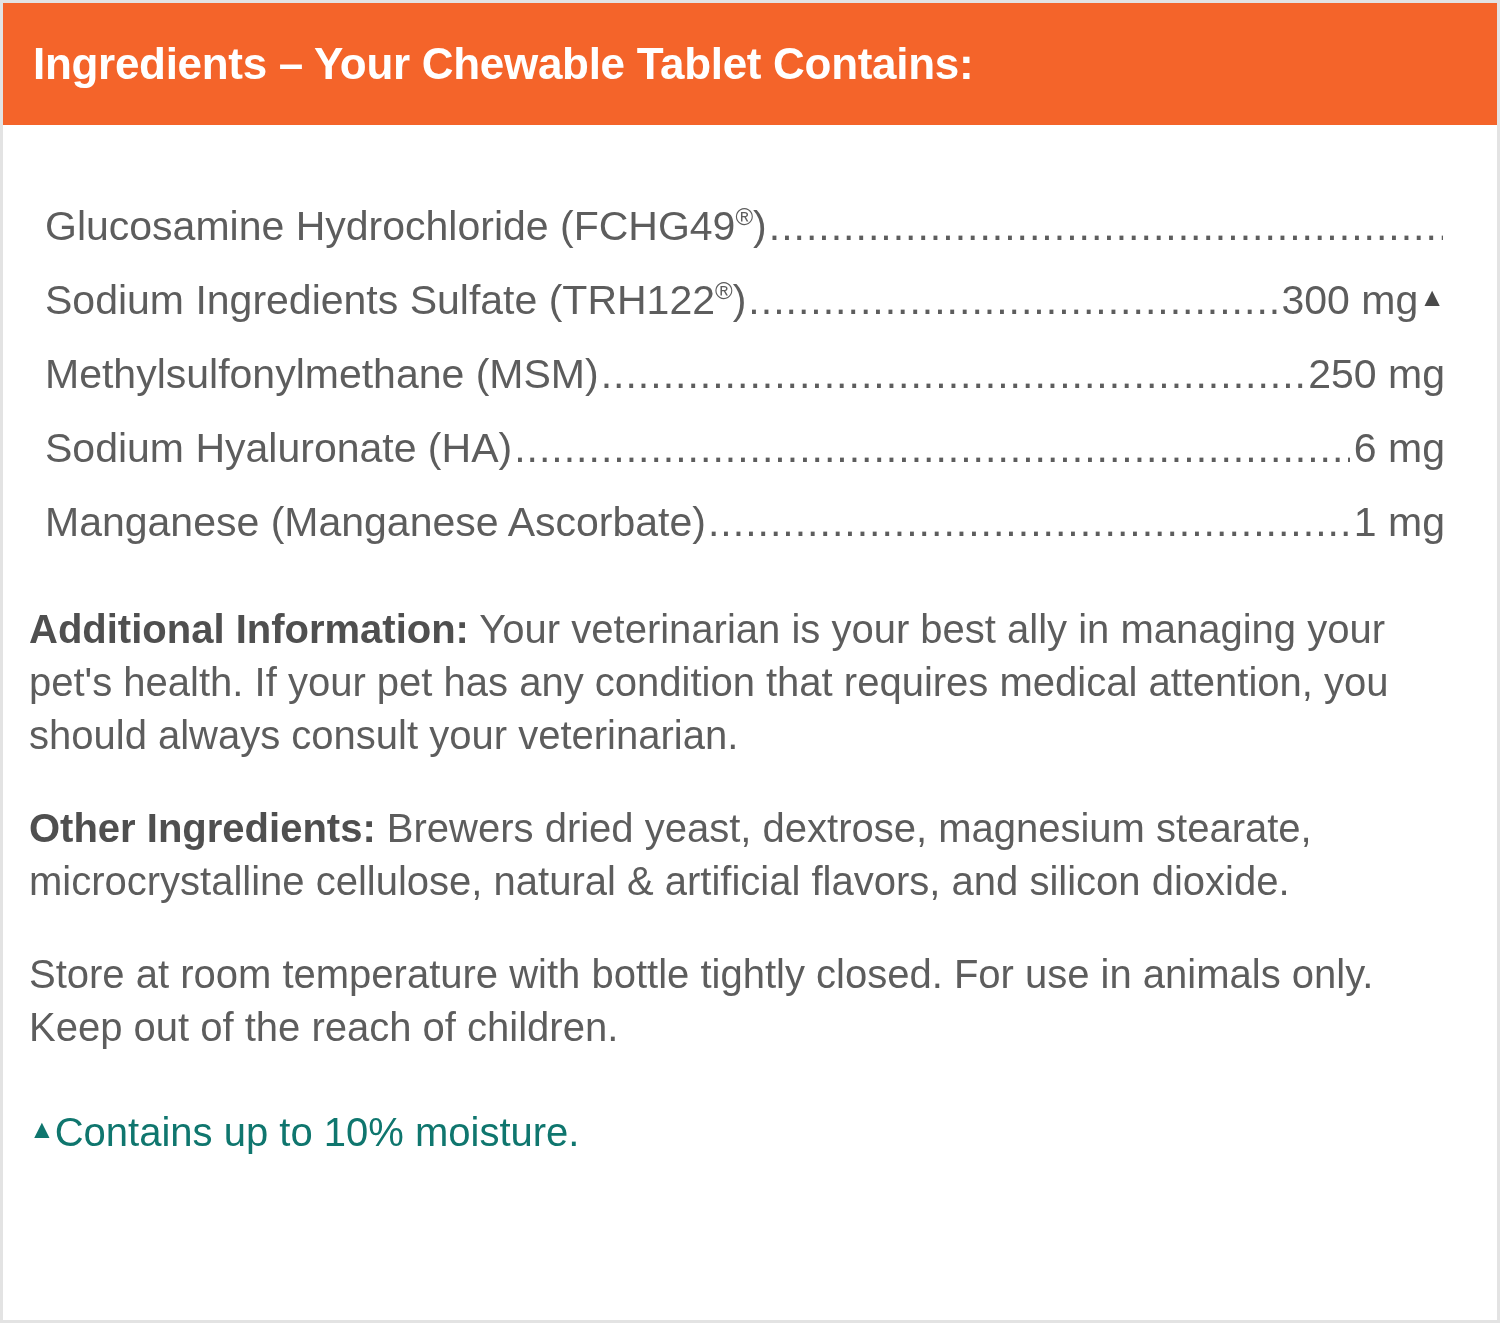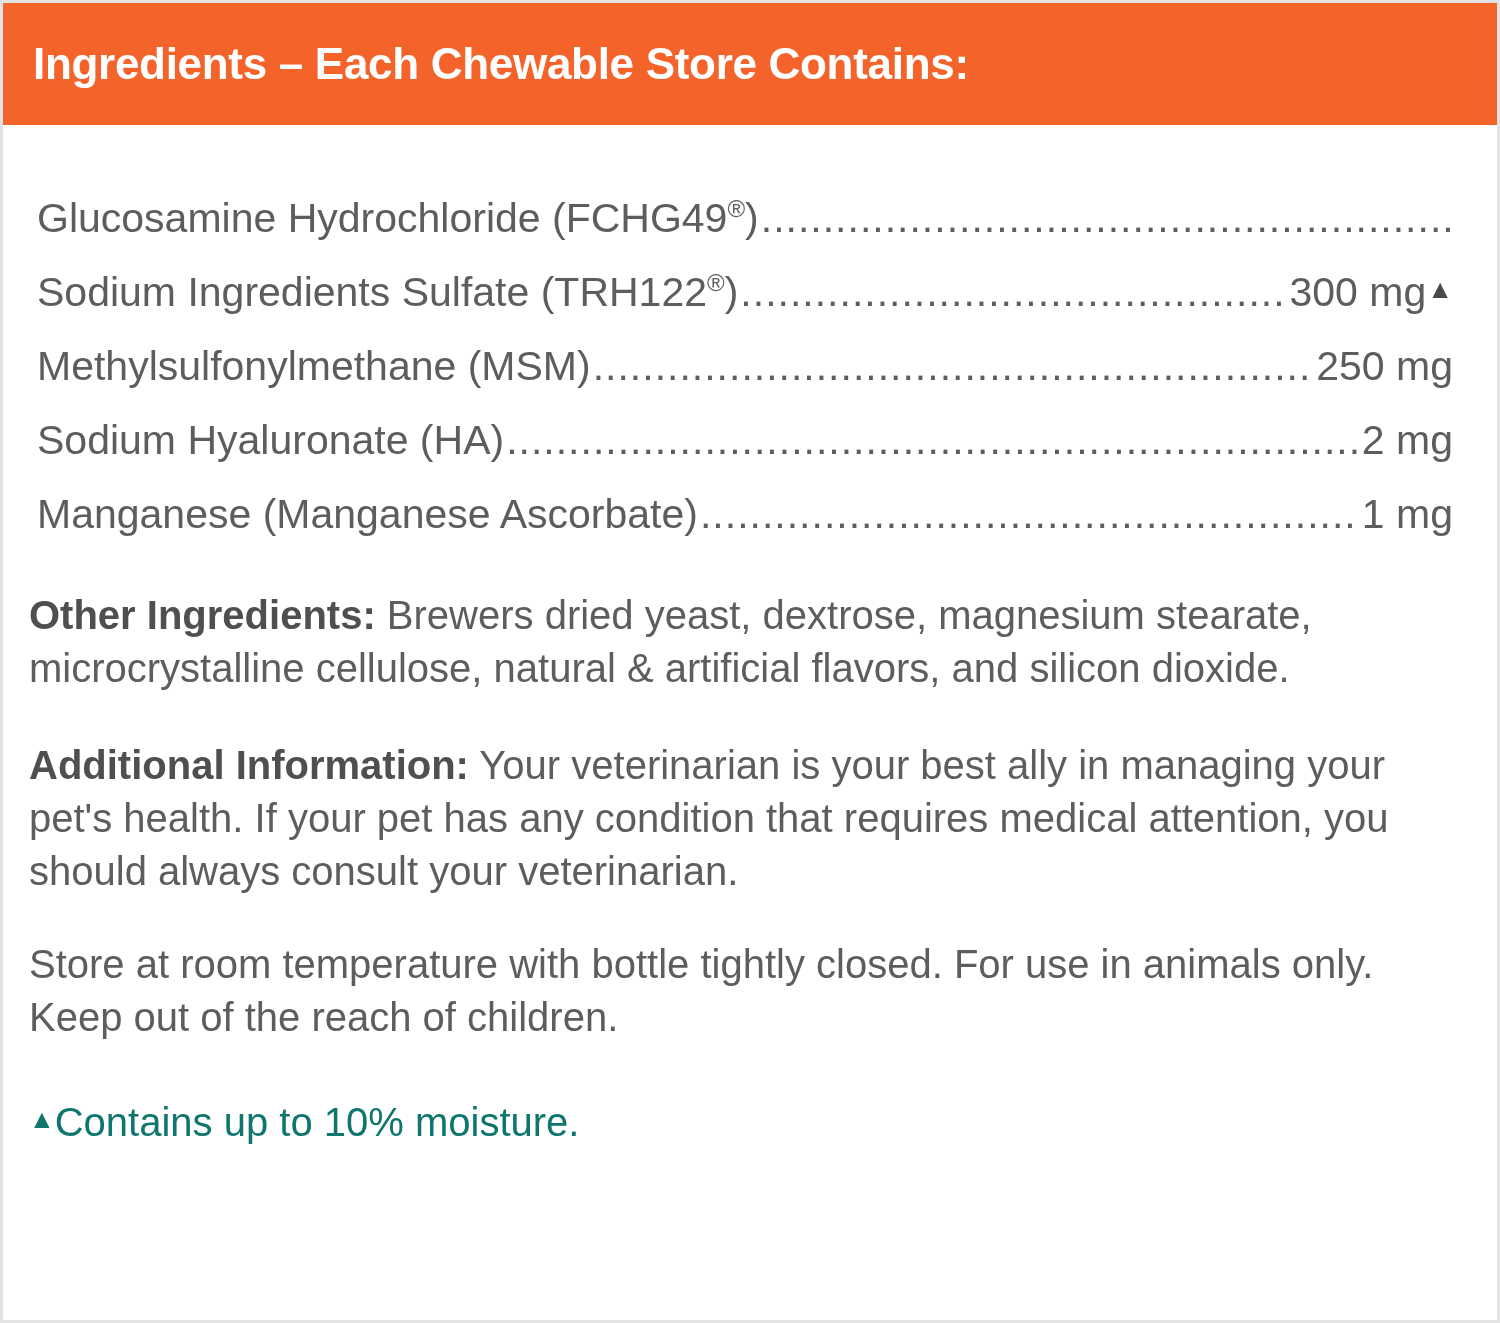--- a/index.html
+++ b/index.html
@@ -34,21 +34,21 @@
     font-size: 44px;
     font-weight: bold;
     letter-spacing: -0.3px;
     white-space: nowrap;
   }
   .body-area {
     padding: 48px 36px 0 26px;
     box-sizing: border-box;
   }
   .ing-list {
-    margin: 8px;
+    margin: 16px;
     padding: 0;
     list-style: none;
   }
   .ing-row {
     display: flex;
     align-items: baseline;
     font-size: 41px;
     line-height: 74px;
     color: #5d5d5d;
     white-space: nowrap;
@@ -106,21 +106,21 @@
     position: relative;
     top: -8px;
   }
 </style>
 </head>
 <body>
 
 <div class="panel">
 
   <div class="header-bar">
-    <div class="header-title">Ingredients – Each Chewable Store Contains:</div>
+    <div class="header-title">Ingredients – Your Chewable Tablet Contains:</div>
   </div>
 
   <div class="body-area">
 
     <ul class="ing-list">
 
       <li class="ing-row">
         <span class="ing-name"><span>Glucosamine Hydrochloride (FCHG49</span><sup class="reg">®</sup><span>)</span></span>
         <span class="ing-leader">................................................................................................................................................................................................</span>
       </li>
@@ -134,37 +134,37 @@
 
       <li class="ing-row">
         <span class="ing-name">Methylsulfonylmethane (MSM)</span>
         <span class="ing-leader">................................................................................................................................................................................................</span>
         <span class="ing-amount">250 mg</span>
       </li>
 
       <li class="ing-row">
         <span class="ing-name">Sodium Hyaluronate (HA)</span>
         <span class="ing-leader">................................................................................................................................................................................................</span>
-        <span class="ing-amount">2 mg</span>
+        <span class="ing-amount">6 mg</span>
       </li>
 
       <li class="ing-row">
         <span class="ing-name">Manganese (Manganese Ascorbate) </span>
         <span class="ing-leader">................................................................................................................................................................................................</span>
         <span class="ing-amount">1 mg</span>
       </li>
 
     </ul>
 
+    <p class="para info">
+      <span class="lead">Additional Information:</span><span> Your veterinarian is your best ally in managing your pet's health. If your pet has any condition that requires medical attention, you should always consult your veterinarian.</span>
+    </p>
+
     <p class="para">
       <span class="lead">Other Ingredients:</span><span> Brewers dried yeast, dextrose, magnesium stearate, microcrystalline cellulose, natural &amp; artificial flavors, and silicon dioxide.</span>
-    </p>
-
-    <p class="para info">
-      <span class="lead">Additional Information:</span><span> Your veterinarian is your best ally in managing your pet's health. If your pet has any condition that requires medical attention, you should always consult your veterinarian.</span>
     </p>
 
     <p class="para" style="margin-top:5px">
       <span>Store at room temperature with bottle tightly closed. For use in animals only. Keep out of the reach of children.</span>
     </p>
 
     <p class="footnote">
       <span class="tri">▲</span><span>Contains up to 10% moisture.</span>
     </p>
 

